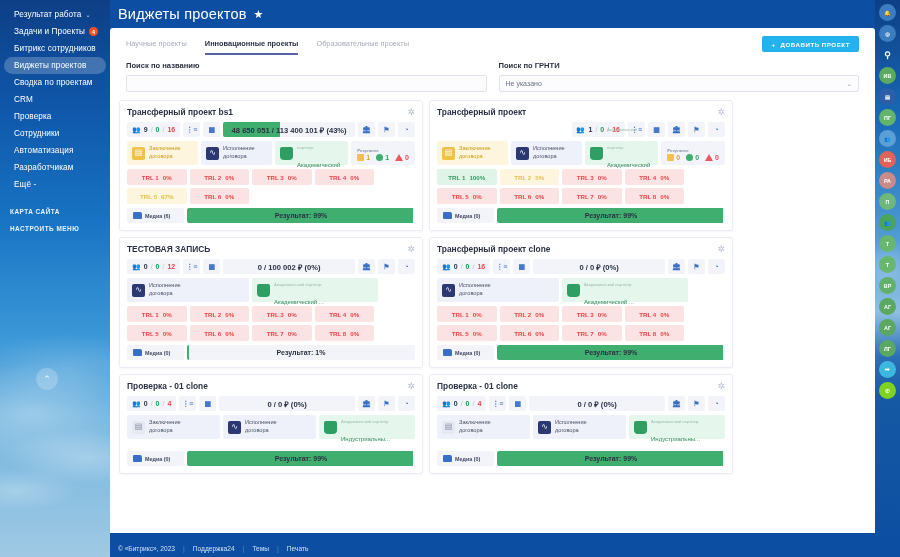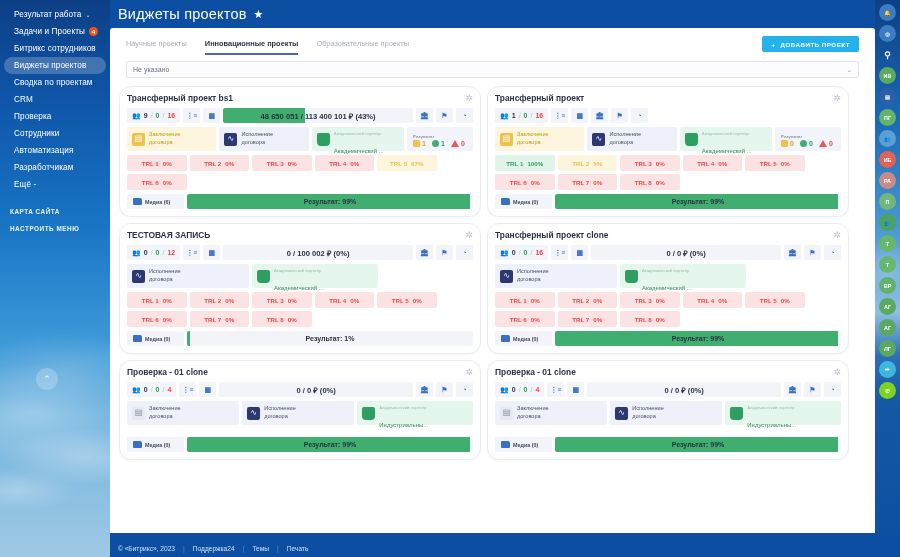--- a/index.html
+++ b/index.html
@@ -91,29 +91,29 @@
     letter-spacing: .5px; display: flex; align-items: center; gap: 5px;
     cursor: pointer; font-family: "Liberation Sans", sans-serif;
   }
 
   
   #cards-area {
     margin: 8px 9px 0 9px; height: 440px;
     display: flex; flex-wrap: wrap; gap: 6px; align-content: flex-start;
   }
   .card {
-    width: 362px; background: #fff; border: 1px solid #e9ecf4;
-    border-radius: 12px; padding: 6px 7px 7px 7px;
+    width: 304px; background: #fff; border: 1px solid #e9ecf4;
+    border-radius: 3px; padding: 6px 7px 7px 7px;
     box-shadow: 0 1px 2px rgba(40,60,110,.05);
   }
   .card-head { display: flex; align-items: center; justify-content: space-between; margin-bottom: 5px; }
   .card-title { font-size: 8.4px; font-weight: bold; color: #2b3144; }
   .gear-icon { color: #b6bcd0; font-size: 9px; cursor: pointer; line-height: 1; }
 
-  .stat-row { display: flex; align-items: stretch; gap: 3px; height: 15px; margin-bottom: 4px; }
+  .stat-row { display: flex; align-items: stretch; gap: 3px; height: 15px; margin-bottom: 4px; justify-content: flex-end; }
   .chip {
     background: #f2f4fa; border-radius: 2px; display: flex; align-items: center;
     justify-content: center; gap: 3px; padding: 0 5px; font-size: 7px; font-weight: bold;
   }
   .chip.icon-only { width: 17px; padding: 0; cursor: pointer; }
   .num-total { color: #2b3144; }
   .num-green { color: #1aa053; }
   .num-red { color: #e8464a; }
   .sep { color: #b9bfd2; font-weight: normal; }
   .money-chip {
@@ -267,20 +267,25 @@
 <div id="content-panel">
 
   <div id="tabs-row">
       <div class="tab">Научные проекты</div>
       <div class="tab active">Инновационные проекты</div>
       <div class="tab">Образовательные проекты</div>
     </div>
 
   <div id="filters-row">
     <div class="filter-col">
+      <div class="filter-label">Поиск по названию</div>
+      <input class="filter-input" value="" style="">
+    </div>
+    <div class="filter-col">
+      <div class="filter-label">Поиск по ГРНТИ</div>
       <div class="filter-input filter-select">
         <span>Не указано</span>
         <span class="chev">⌄</span>
       </div>
     </div>
     <button id="add-project-btn">
       <span>+</span>
       <span>ДОБАВИТЬ ПРОЕКТ</span>
     </button>
   </div>

